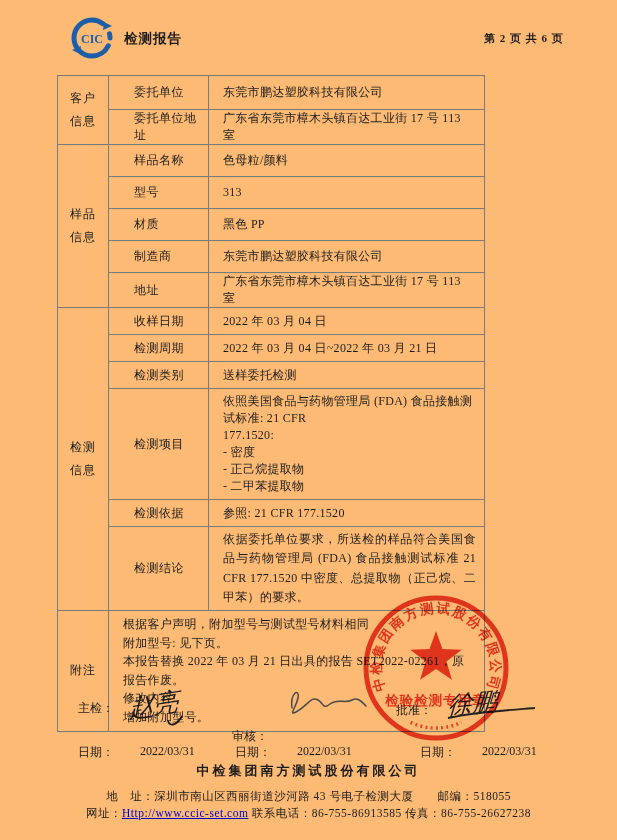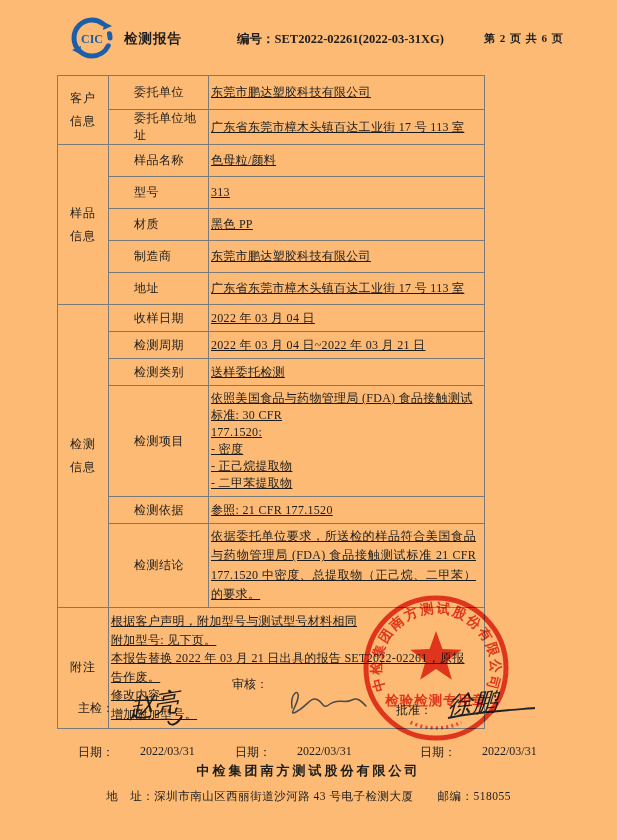--- a/index.html
+++ b/index.html
@@ -11,21 +11,21 @@
   .hdr-title { position:absolute; left:124px; top:30px; font-size:13.5px; font-weight:bold; letter-spacing:1px; }
   .hdr-no { position:absolute; left:237px; top:31px; font-size:12.5px; font-weight:bold; }
   .hdr-page { position:absolute; left:484px; top:31px; font-size:11px; font-weight:bold; letter-spacing:1px; }
   .logo { position:absolute; left:70px; top:16px; width:44px; height:44px; }
 
   
   table.report { position:absolute; left:57px; top:75px; width:428px; border-collapse:collapse; table-layout:fixed; }
   table.report td { border:1px solid #7a7a7a; font-size:12px; vertical-align:middle; overflow:hidden; }
   td.sec { text-align:center; line-height:1.9; letter-spacing:1px; }
   td.lbl { padding-left:25px; letter-spacing:0.5px; }
-  td.val { padding-left:2px; padding-right:8px; letter-spacing:0.3px;text-decoration:underline; }
+  td.val { padding-left:14px; padding-right:8px; letter-spacing:0.3px; }
   .prelines { white-space:pre-line; }
   td.items { line-height:1.42; padding-top:4px; padding-bottom:4px; }
   td.concl { text-align:justify; line-height:1.6; padding-top:3px; padding-bottom:3px; }
   td.notes { line-height:1.55; padding-top:4px; padding-bottom:4px; }
 
   
   .abs { position:absolute; font-size:12px; }
   svg.sig { position:absolute; overflow:visible; }
 
   
@@ -43,21 +43,20 @@
 
 <div class="page">
 
   <svg class="logo" viewBox="0 0 44 44">
     <circle cx="22" cy="22" r="18" fill="none" stroke="#1c5ea9" stroke-width="5" stroke-dasharray="88 12" stroke-dashoffset="-8" stroke-linecap="round"></circle>
     <polygon points="34,6 42,10 33,14" fill="#1c5ea9"></polygon>
     <polygon points="10,38 2,34 11,30" fill="#1c5ea9"></polygon>
     <text x="22" y="27" text-anchor="middle" font-size="12" font-weight="bold" font-family="Liberation Serif, serif" fill="#1c5ea9">CIC</text>
   </svg>
   <div class="hdr-title">检测报告</div>
-  <div class="hdr-no">编号：SET2022-02261(2022-03-31XG)</div>
   <div class="hdr-page">第 2 页 共 6 页</div>
 
   <table class="report">
     <colgroup>
         <col style="width:51px">
         <col style="width:100px">
         <col>
       </colgroup>
     <tbody>
 
@@ -104,21 +103,21 @@
       <tr style="height:27px">
         <td class="lbl">检测周期</td>
         <td class="val">2022 年 03 月 04 日~2022 年 03 月 21 日</td>
       </tr>
       <tr style="height:27px">
         <td class="lbl">检测类别</td>
         <td class="val">送样委托检测</td>
       </tr>
       <tr style="height:88px">
         <td class="lbl">检测项目</td>
-        <td class="val prelines items">依照美国食品与药物管理局 (FDA) 食品接触测试标准: 30 CFR
+        <td class="val prelines items">依照美国食品与药物管理局 (FDA) 食品接触测试标准: 21 CFR
 177.1520:
 - 密度
 - 正己烷提取物
 - 二甲苯提取物</td>
       </tr>
       <tr style="height:27px">
         <td class="lbl">检测依据</td>
         <td class="val">参照: 21 CFR 177.1520</td>
       </tr>
       <tr style="height:48px">
@@ -136,21 +135,21 @@
       </tr>
     </tbody>
   </table>
 
   <div class="abs" style="left:78px;top:700px">主检：</div>
   <svg class="sig" style="left:118px;top:680px" width="95" height="50">
     <text x="14" y="32" font-size="25" font-style="italic" fill="#1a1a1a" transform="rotate(-9 45 25) skewX(-8)">赵亮</text>
     <path d="M64 36 C 60 44, 52 48, 50 41" stroke="#1a1a1a" stroke-width="1.8" fill="none"></path>
   </svg>
 
-  <div class="abs" style="left:232px;top:676px">审核：</div>
+  <div class="abs" style="left:232px;top:728px">审核：</div>
   <svg class="sig" style="left:280px;top:682px" width="90" height="42">
     <path d="M12 26 C 10 10, 20 6, 18 16 C 16 26, 8 34, 16 30 C 28 24, 30 14, 38 18 C 44 21, 42 28, 50 22 C 58 16, 64 22, 72 18 C 78 15, 82 20, 86 24" stroke="#4a4a4a" stroke-width="1.5" fill="none" stroke-linecap="round"></path>
   </svg>
 
   <div class="abs" style="left:396px;top:702px">批准：</div>
   <svg class="sig" style="left:440px;top:678px" width="100" height="52">
     <text x="12" y="32" font-size="25" font-style="italic" fill="#222" transform="rotate(-6 50 26) skewX(-10)">徐鹏</text>
     <path d="M8 40 C 35 34, 70 32, 95 30" stroke="#222" stroke-width="1.8" fill="none"></path>
   </svg>
 
@@ -169,14 +168,15 @@
     <text font-size="13.5" fill="#df382c" letter-spacing="2" font-weight="bold">
       <textPath href="#ringPath" startOffset="50%" text-anchor="middle">中检集团南方测试股份有限公司</textPath>
     </text>
     <polygon fill="#df382c" points="76,39 82.5,57.1 101.7,57.7 86.5,69.4 91.9,87.8 76,77 60.1,87.8 65.5,69.4 50.3,57.7 69.5,57.1"></polygon>
     <text x="76" y="113" text-anchor="middle" font-size="13.5" font-weight="bold" fill="#df382c" letter-spacing="1">检验检测专用章</text>
     <path d="M 50.6 130.4 A 60 60 0 0 0 101.4 130.4" fill="none" stroke="#df382c" stroke-width="3.5" stroke-dasharray="2 3.2" opacity="0.85"></path>
   </svg>
 
   <div class="f-company">中检集团南方测试股份有限公司</div>
   <div class="f-line f-addr">地　址：深圳市南山区西丽街道沙河路 43 号电子检测大厦　　邮编：518055</div>
+  <div class="f-line f-web"><span>网址：</span><a class="weblink" href="#">Http://www.ccic-set.com</a><span> 联系电话：86-755-86913585 传真：86-755-26627238</span></div>
 
 </div>
 
 </body></html>

